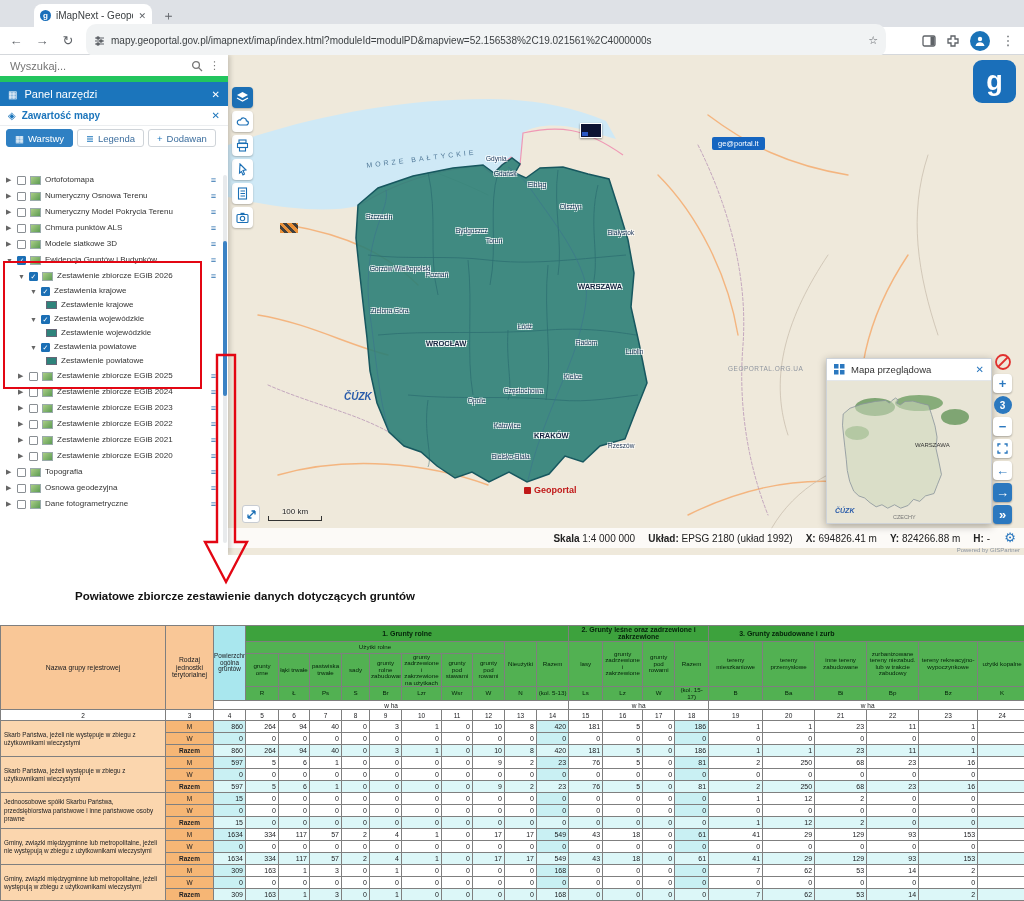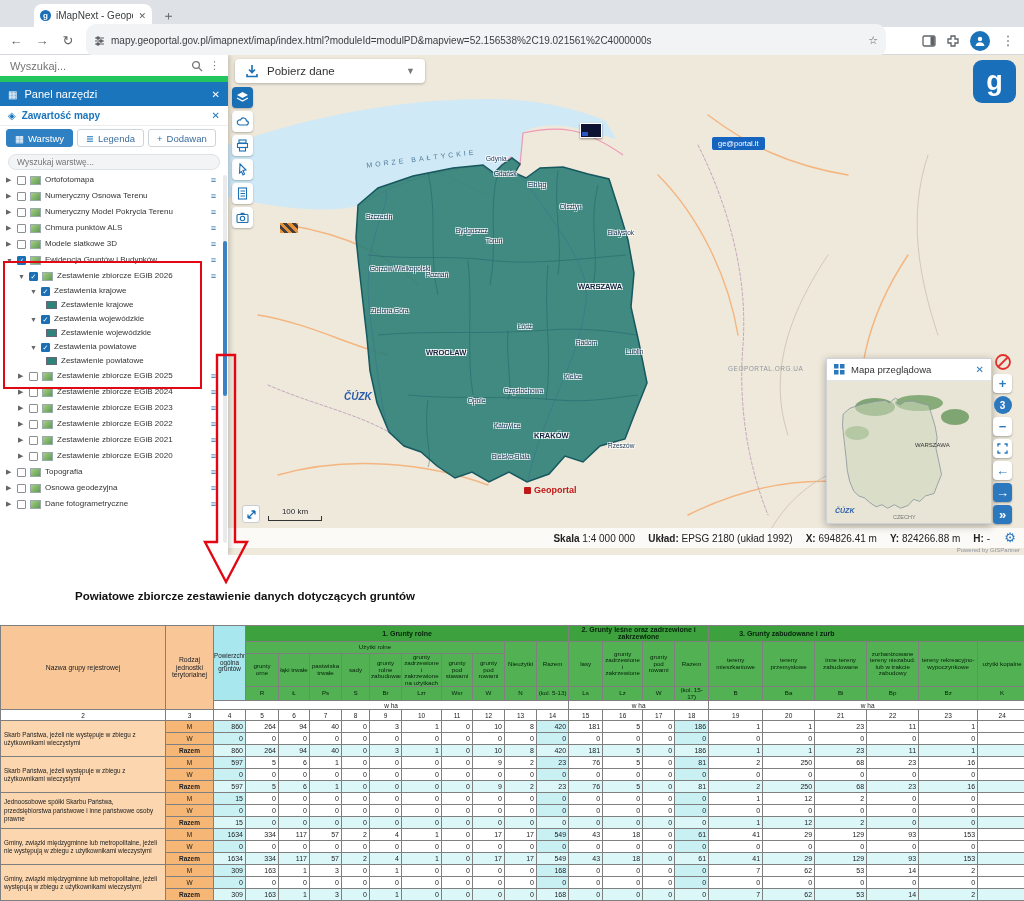--- a/index.html
+++ b/index.html
@@ -250,38 +250,30 @@
           <span class="city" style="left: 138px; top: 158px;">Szczecin</span>
           <span class="city" style="left: 228px; top: 172px;">Bydgoszcz</span>
           <span class="city" style="left: 258px; top: 182px;">Toruń</span>
           <span class="city" style="left: 142px; top: 210px;">Gorzów Wielkopolski</span>
           <span class="city" style="left: 198px; top: 216px;">Poznań</span>
           <span class="city big" style="left: 350px; top: 227px;">WARSZAWA</span>
           <span class="city" style="left: 143px; top: 252px;">Zielona Góra</span>
           <span class="city" style="left: 290px; top: 268px;">Łódź</span>
           <span class="city" style="left: 348px; top: 284px;">Radom</span>
           <span class="city" style="left: 398px; top: 293px;">Lublin</span>
-          <span class="city big" style="left: 198px; top: 293px;">WROCŁAW</span>
+          <span class="city big" style="left: 198px; top: 284px;">WROCŁAW</span>
           <span class="city" style="left: 336px; top: 318px;">Kielce</span>
           <span class="city" style="left: 276px; top: 332px;">Częstochowa</span>
           <span class="city" style="left: 240px; top: 342px;">Opole</span>
           <span class="city" style="left: 266px; top: 367px;">Katowice</span>
           <span class="city big" style="left: 306px; top: 376px;">KRAKÓW</span>
           <span class="city" style="left: 380px; top: 387px;">Rzeszów</span>
           <span class="city" style="left: 264px; top: 398px;">Bielsko-Biała</span>
         </div>
 
-      <div class="dl-bar">
-        <svg width="14" height="14" viewBox="0 0 14 14">
-          <path d="M7 1 v7 M4 5.5 L7 8.5 L10 5.5" fill="none" stroke="#1b6fb5" stroke-width="1.6"></path>
-          <path d="M2 10 v2.5 h10 V10" fill="none" stroke="#1b6fb5" stroke-width="1.6"></path>
-        </svg>
-        <span class="lbl">Pobierz dane</span>
-        <span class="chev">▼</span>
-      </div>
 
       <div class="tools-left">
         <div class="tl-btn active">
           <svg width="13" height="13" viewBox="0 0 13 13">
             <path d="M6.5 1 L12 4 L6.5 7 L1 4 Z" fill="#fff"></path>
               <path d="M1 7 L6.5 10 L12 7" fill="none" stroke="#fff" stroke-width="1.2"></path>
           </svg>
         </div>
         <div class="tl-btn">
           <svg width="14" height="14" viewBox="0 0 14 14">
@@ -425,23 +417,20 @@
             <span>Warstwy</span>
           </span>
         <span class="s-tab">
             <span style="color:#1b75bc;">≣</span>
             <span>Legenda</span>
           </span>
         <span class="s-tab">
             <span style="color:#1b75bc;">+</span>
             <span>Dodawan</span>
           </span>
-      </div>
-      <div class="s-lsearch">
-        <input placeholder="Wyszukaj warstwę..." style="">
       </div>
       <div class="ltree" id="layer-tree">
           <div class="lrow lvl0 layer">
             <span class="ch">▶</span>
             <span class="cb"></span>
             <span class="th"></span>
             <span class="lt">Ortofotomapa</span>
             <span class="mn">≡</span>
           </div>
           <div class="lrow lvl0 layer">

